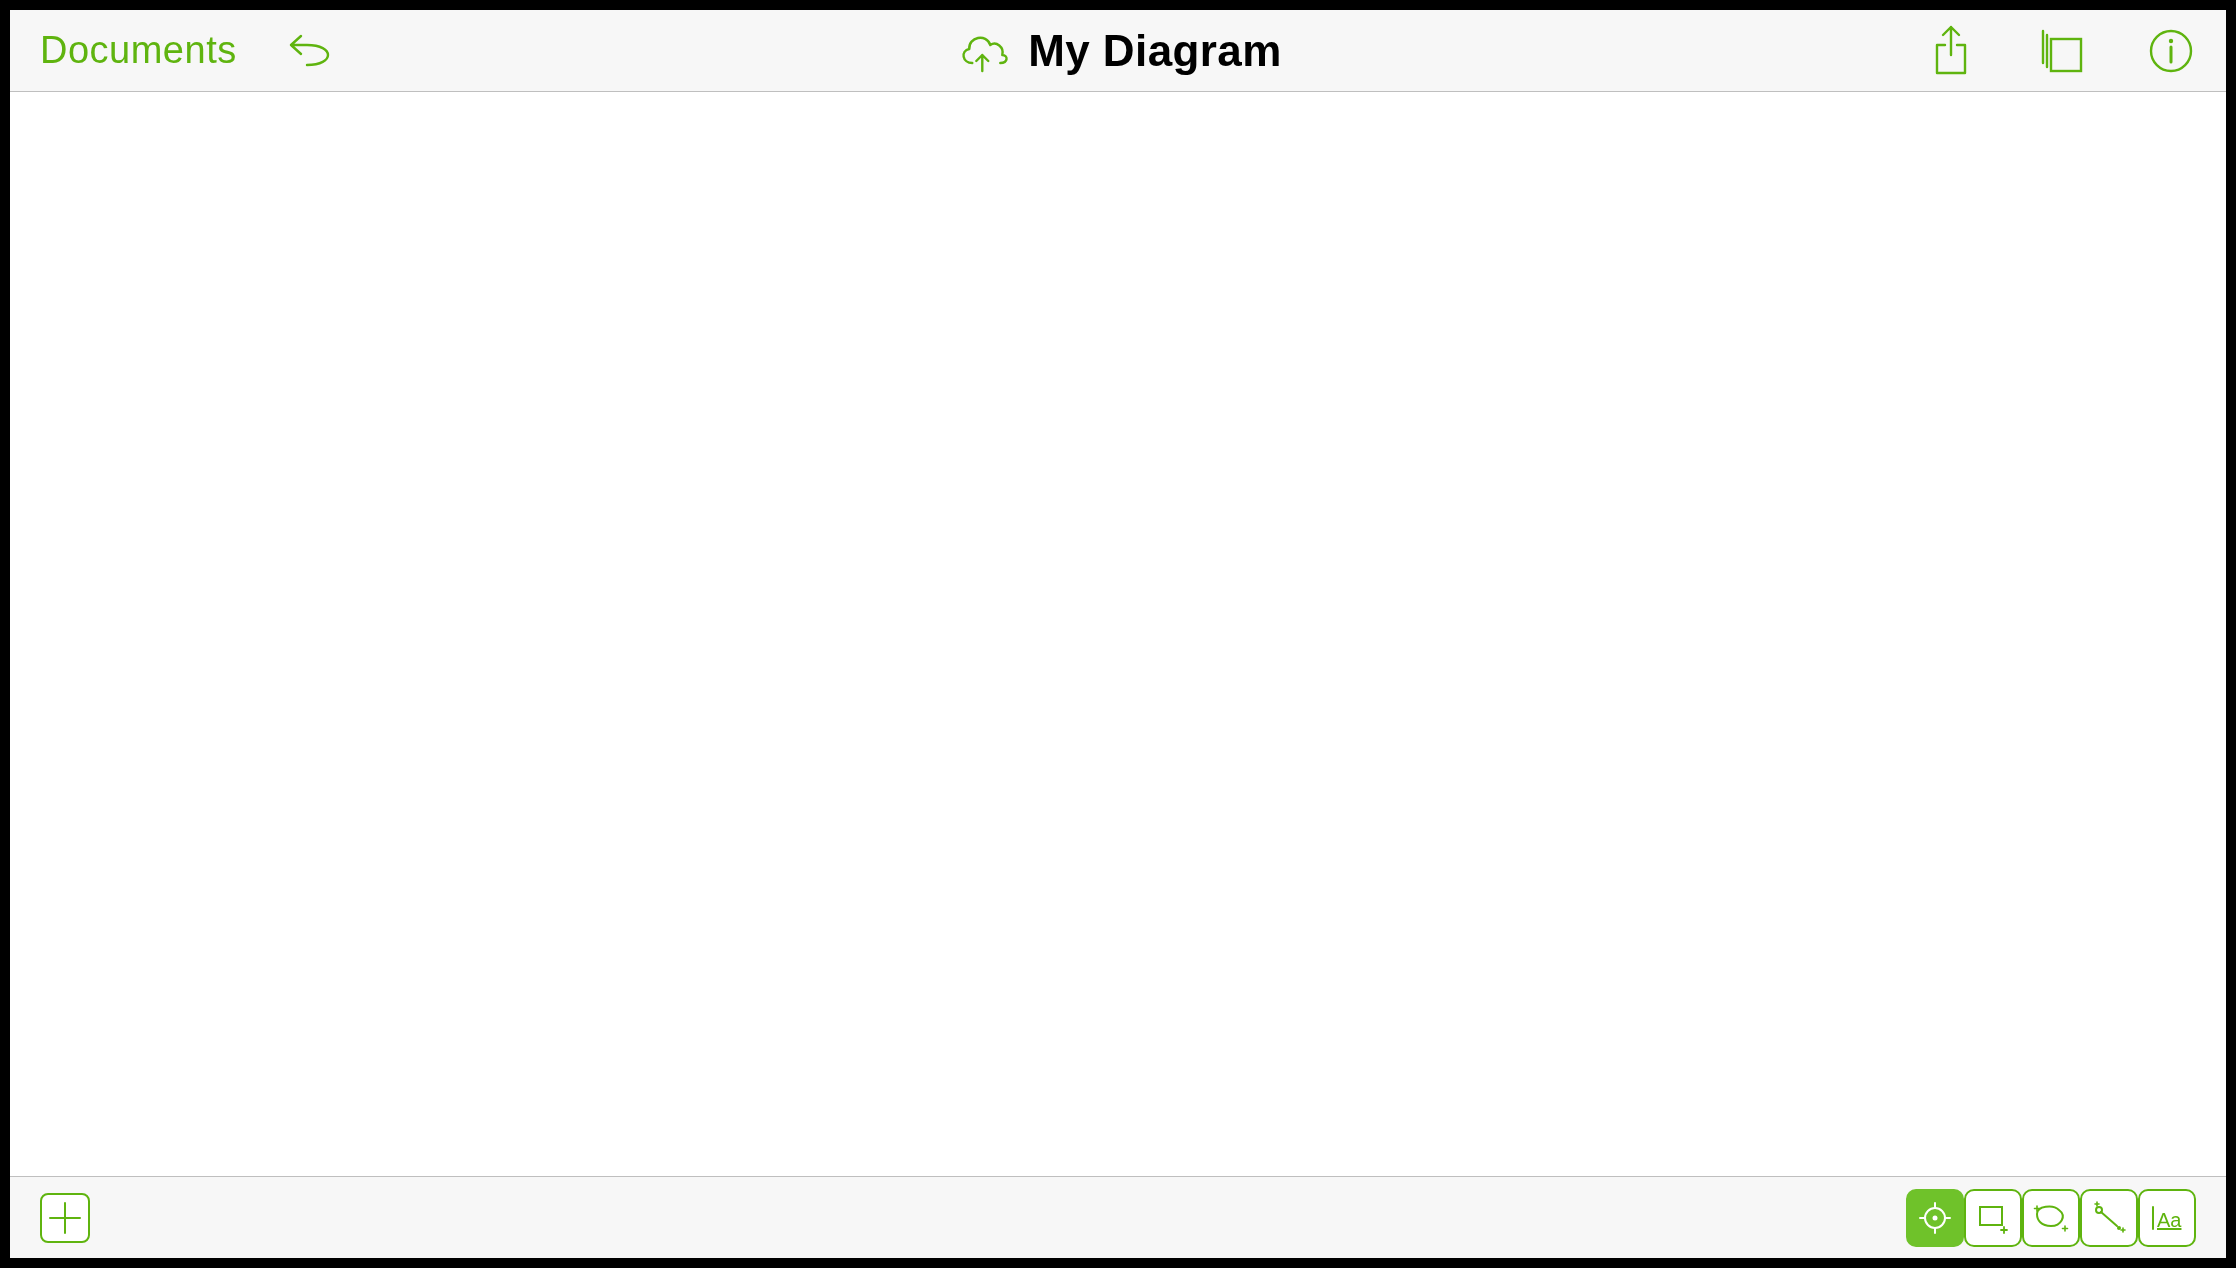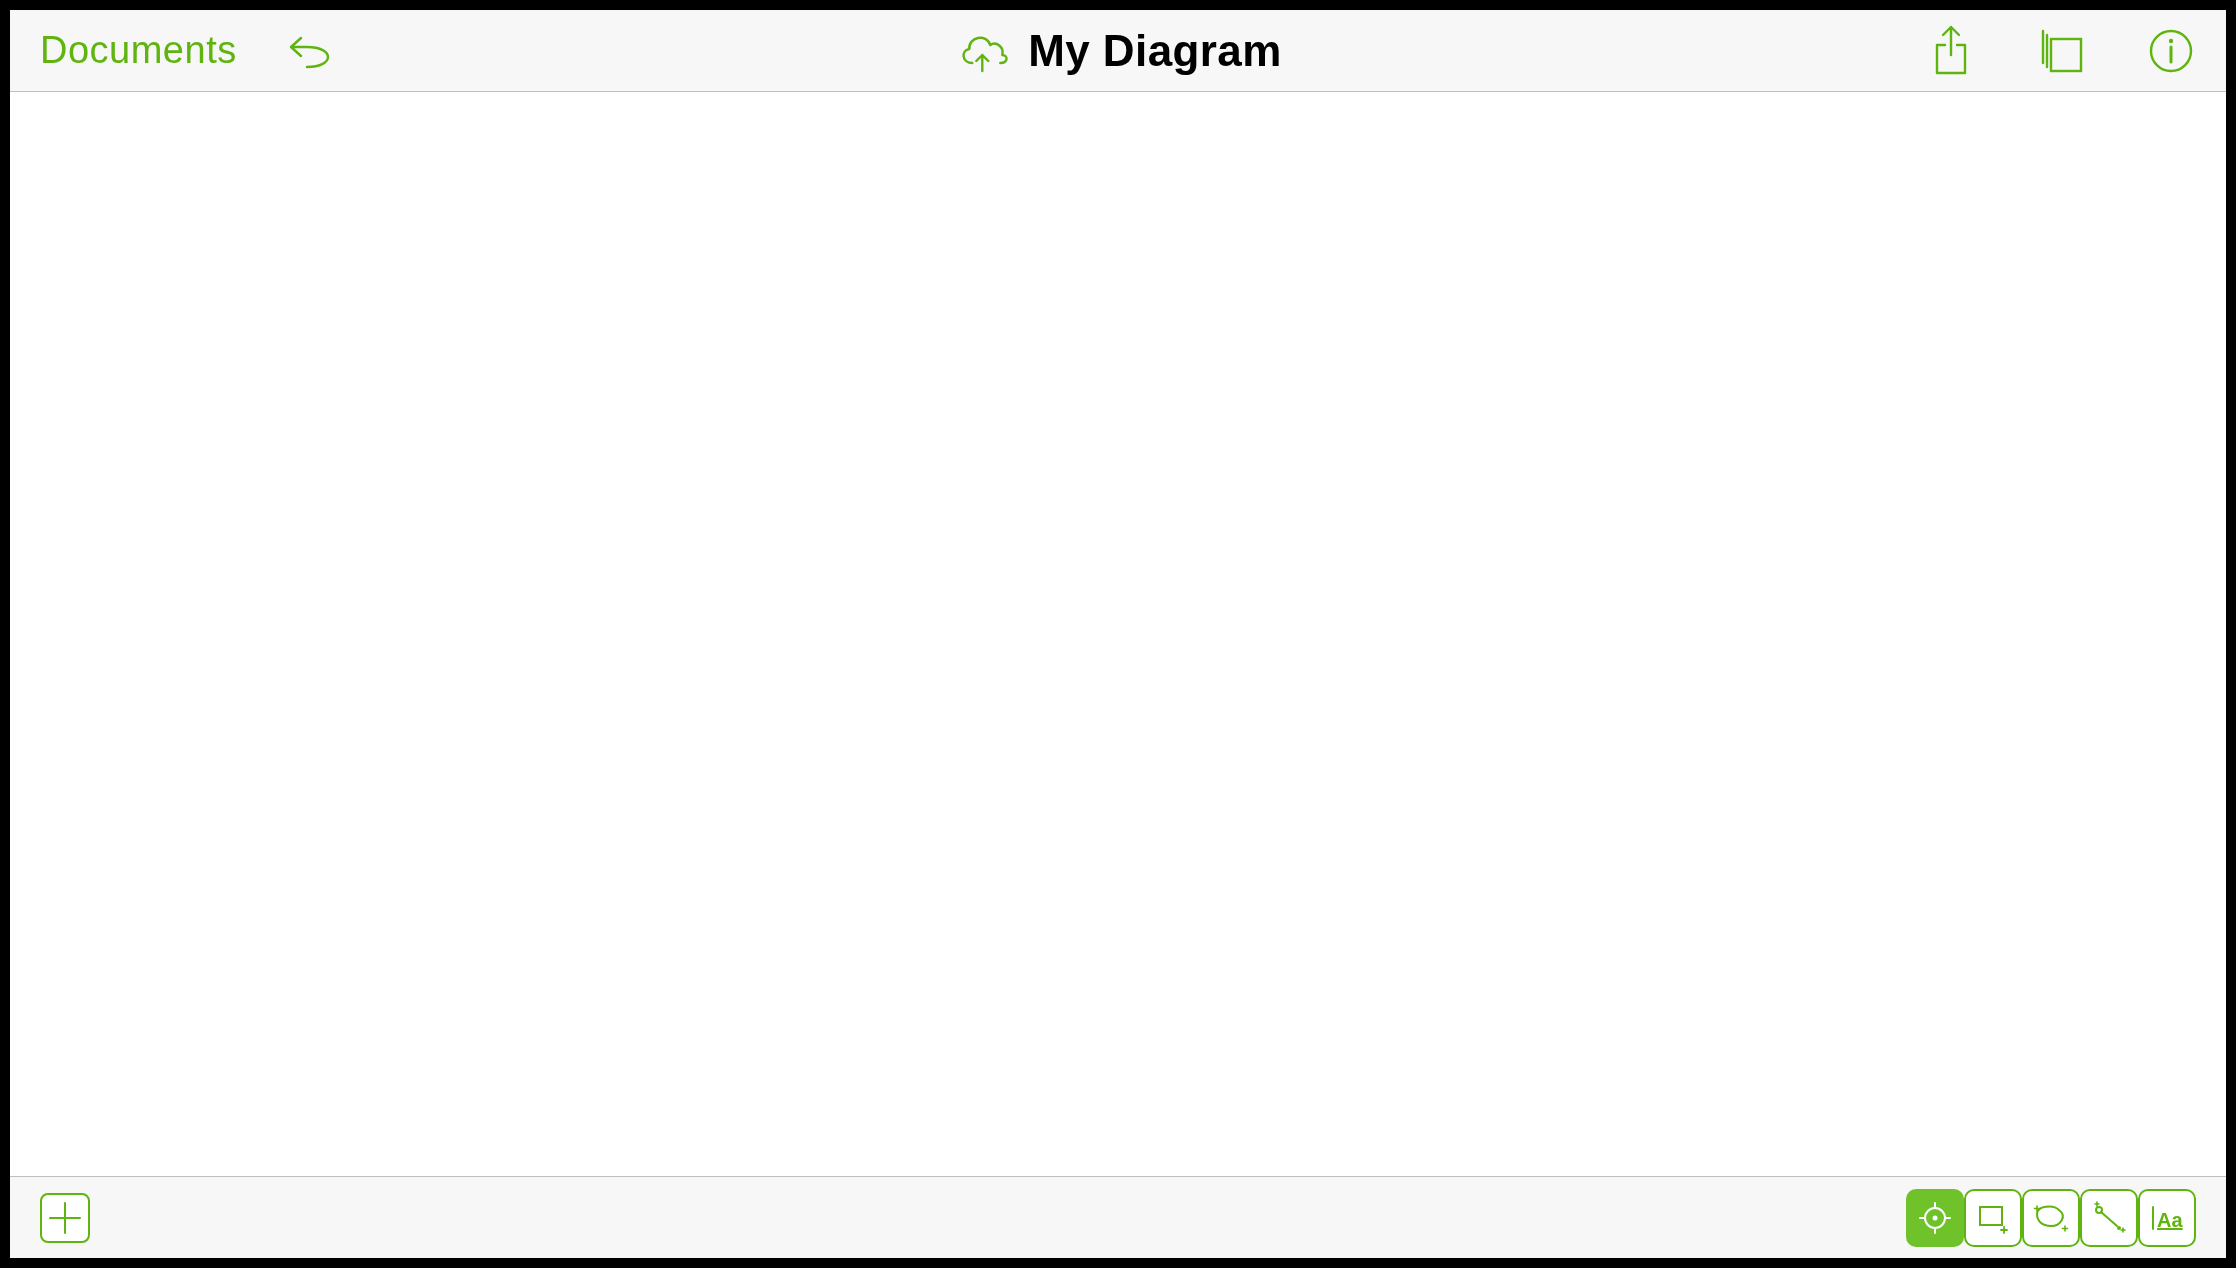--- a/index.html
+++ b/index.html
@@ -32,21 +32,20 @@
     height: 82px;
     background: #f7f7f7;
     border-bottom: 1px solid #bfbfbf;
     display: flex;
     align-items: center;
     padding: 0 30px;
     position: relative;
   }
   .top-left {
     display: flex;
-    align-items: center;
     gap: 50px;
   }
   .documents-link {
     color: #5fb40f;
     font-size: 38px;
     font-weight: 400;
     cursor: pointer;
     letter-spacing: 0.5px;
   }
   .undo-btn {
@@ -101,21 +100,20 @@
   }
   .bottom-left {
     display: flex;
     align-items: center;
   }
   .bottom-right {
     margin-left: auto;
     display: flex;
     align-items: center;
     gap: 0;
-    font-weight: bold;
   }
   .tool-btn {
     width: 58px;
     height: 58px;
     border: 2px solid #5fb40f;
     border-radius: 10px;
     background: #fff;
     cursor: pointer;
     display: flex;
     align-items: center;

